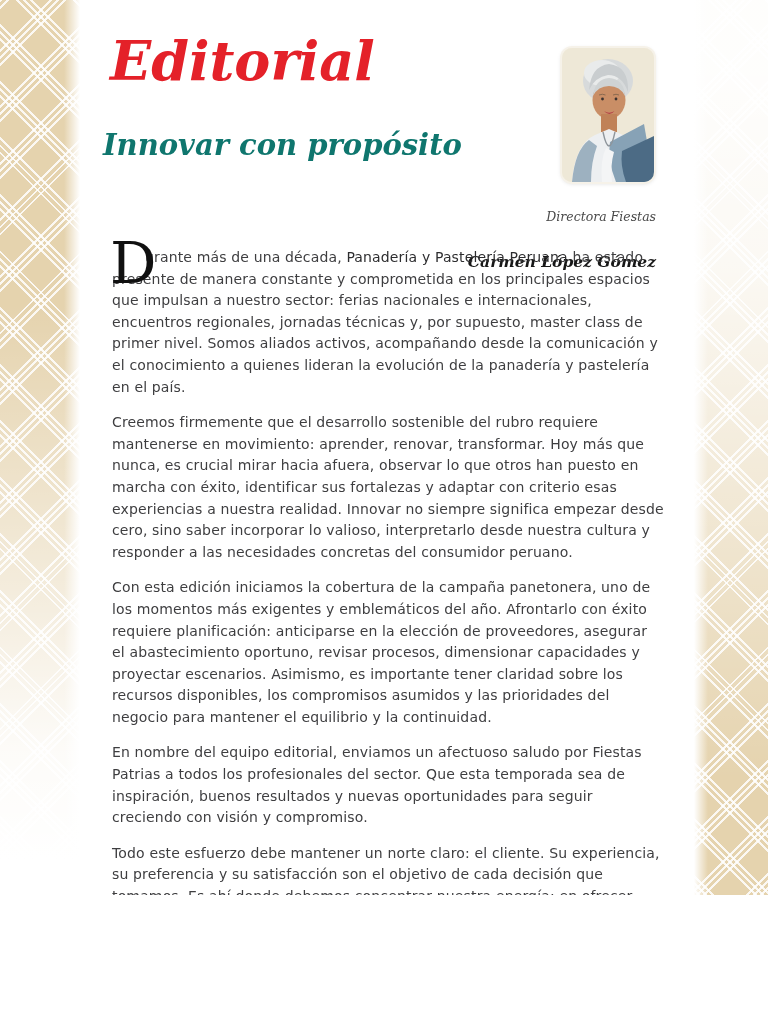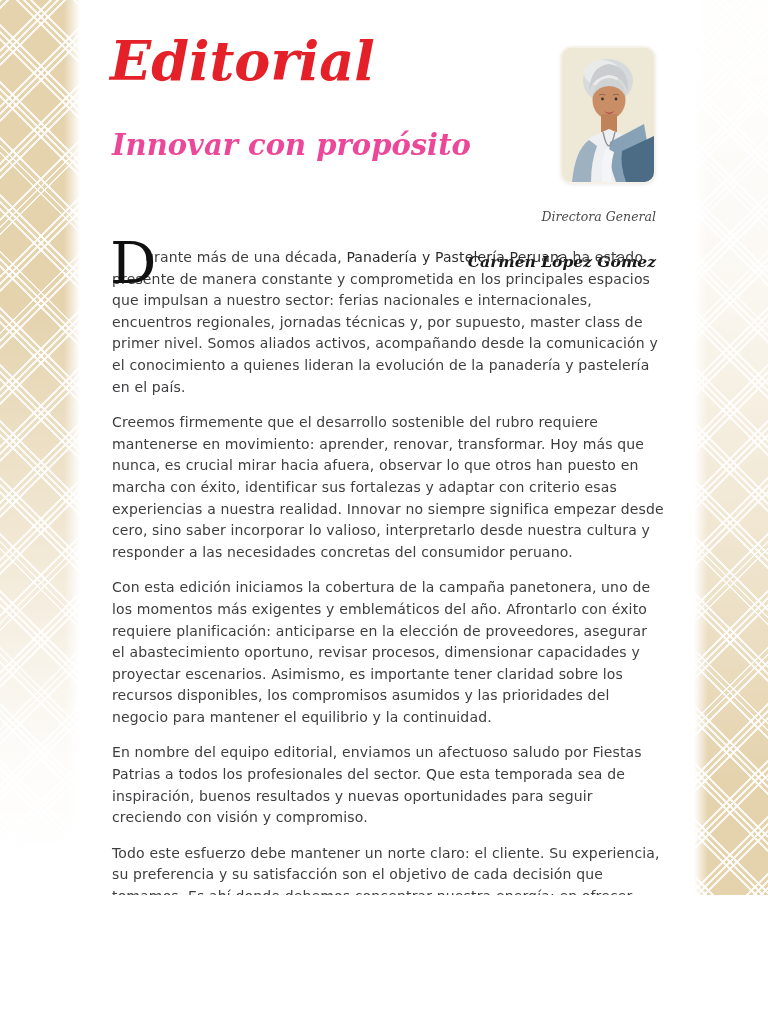--- a/index.html
+++ b/index.html
@@ -52,23 +52,23 @@
         rgba(255,255,255,.97) 92%);
   }
 
   
   .title {
     position:absolute; top:32px; left:110px; margin:0;
     font:italic 700 54px/1.1 "DejaVu Serif", serif;
     color:#e42129; letter-spacing:0;
   }
   .subtitle {
-    position:absolute; top:130px; left:112px; margin:0;
+    position:absolute; top:130px; left:103px; margin:0;
     font:italic 700 29px/1.1 "DejaVu Serif", serif;
-    color:#ec4899;
+    color:#0f766e;
   }
 
   
   .photo {
     position:absolute; top:48px; left:562px; margin:0;
     width:92px; height:134px; border-radius:10px; overflow:hidden;
     box-shadow:0 0 0 2px #f6f2e9, 0 1px 5px rgba(0,0,0,.18);
     background:#f2ecdc;
   }
   .photo svg { display:block; }
@@ -137,21 +137,21 @@
       <path d="M10 134 Q13 96 33 87 L47 81 L61 87 Q79 95 82 134 Z" fill="#edeff1"></path>
       <path d="M48 94 L82 76 L92 134 L54 134 Q45 112 48 94 Z" fill="#87a2b6"></path>
       <path d="M60 103 L92 88 L92 134 L64 134 Q58 118 60 103 Z" fill="#4c6b85"></path>
       <path d="M10 134 Q13 102 27 92 L35 98 Q29 114 29 134 Z" fill="#9db1c0"></path>
       <path d="M40 134 Q38 112 44 100 L52 104 Q48 118 50 134 Z" fill="#f4f5f6"></path>
 
       <path d="M41 84 Q47 112 53 84" stroke="#8e959b" stroke-width="1.4" fill="none"></path>
     </svg>
   </figure>
   <div class="author-name">Carmen López Gómez</div>
-  <div class="author-role">Directora General</div>
+  <div class="author-role">Directora Fiestas</div>
 
   <article class="article">
     <p class="first"><span class="dropcap">D</span><span>urante más de una década, </span><strong>Panadería y Pastelería Peruana</strong><span> ha estado presente de manera constante y comprometida en los principales espacios que impulsan a nuestro sector: ferias nacionales e internacionales, encuentros regionales, jornadas técnicas y, por supuesto, master class de primer nivel. Somos aliados activos, acompañando desde la comunicación y el conocimiento a quienes lideran la evolución de la panadería y pastelería en el país.</span></p>
     <p>Creemos firmemente que el desarrollo sostenible del rubro requiere mantenerse en movimiento: aprender, renovar, transformar. Hoy más que nunca, es crucial mirar hacia afuera, observar lo que otros han puesto en marcha con éxito, identificar sus fortalezas y adaptar con criterio esas experiencias a nuestra realidad. Innovar no siempre significa empezar desde cero, sino saber incorporar lo valioso, interpretarlo desde nuestra cultura y responder a las necesidades concretas del consumidor peruano.</p>
     <p>Con esta edición iniciamos la cobertura de la campaña panetonera, uno de los momentos más exigentes y emblemáticos del año. Afrontarlo con éxito requiere planificación: anticiparse en la elección de proveedores, asegurar el abastecimiento oportuno, revisar procesos, dimensionar capacidades y proyectar escenarios. Asimismo, es importante tener claridad sobre los recursos disponibles, los compromisos asumidos y las prioridades del negocio para mantener el equilibrio y la continuidad.</p>
     <p>En nombre del equipo editorial, enviamos un afectuoso saludo por Fiestas Patrias a todos los profesionales del sector. Que esta temporada sea de inspiración, buenos resultados y nuevas oportunidades para seguir creciendo con visión y compromiso.</p>
     <p>Todo este esfuerzo debe mantener un norte claro: el cliente. Su experiencia, su preferencia y su satisfacción son el objetivo de cada decisión que tomamos. Es ahí donde debemos concentrar nuestra energía: en ofrecer productos que no solo cumplan con altos estándares, sino que también conecten con emociones, tradiciones y expectativas reales.</p>
   </article>
 
 </div>

